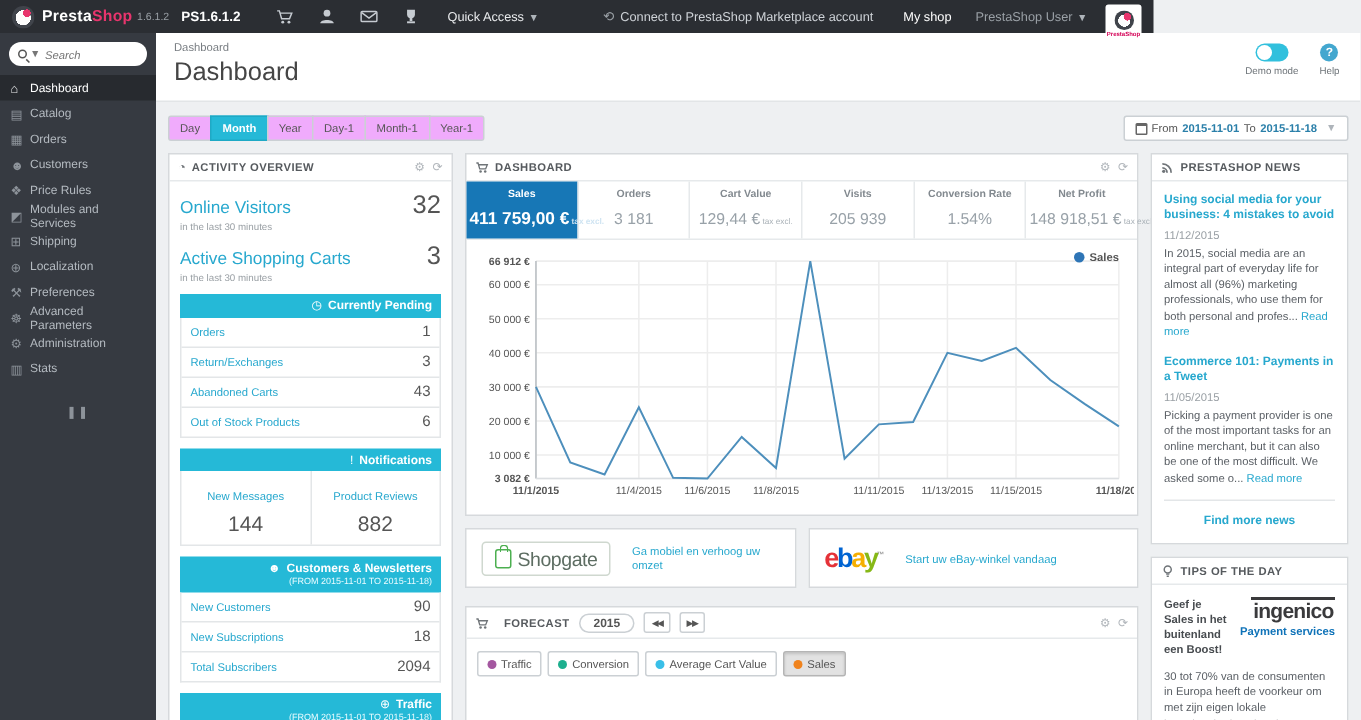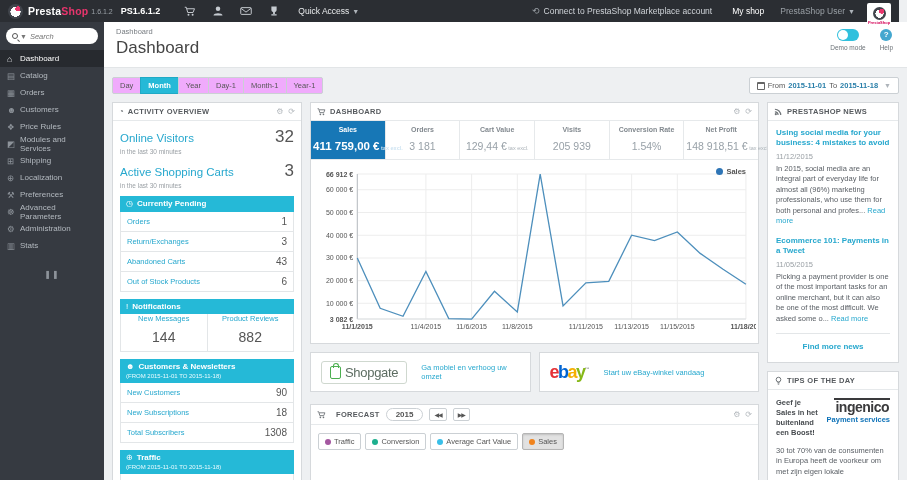--- a/index.html
+++ b/index.html
@@ -1,19 +1,19 @@
 <!DOCTYPE html>
 <html><head>
 <meta charset="utf-8">
 <style>
   * { box-sizing: border-box; margin: 0; padding: 0; }
   html,body { width:907px; height:480px; overflow:hidden; font-family:"Liberation Sans",sans-serif; background:#eef0f2; }
 
   
-  .topbar{position:absolute;top:0;left:0;width:899px;height:22px;background:#2b2e33;display:flex;align-items:center;padding:0 8px;color:#fff;z-index:20;text-align:center;}
+  .topbar{position:absolute;top:0;left:0;width:769px;height:22px;background:#2b2e33;display:flex;align-items:center;padding:0 8px;color:#fff;z-index:20;text-align:center;}
   .logo-circle{width:15px;height:15px;border-radius:50%;background:radial-gradient(circle at 66% 32%, #e8356d 0 2.5px, rgba(0,0,0,0) 2.6px),radial-gradient(circle at 50% 52%, #fdfdfd 0 5px, #40444b 5.1px);margin-right:5px;flex:0 0 auto;}
   .brand{font-size:10.5px;font-weight:bold;letter-spacing:.2px;}
   .brand .shop{color:#e8356d;}
   .brand-ver{font-size:7px;color:#9aa0a6;margin:0 8px 0 3px;}
   .ps-ver{font-size:9px;font-weight:bold;margin-right:16px;}
   .tb-ico{width:12px;height:12px;margin:0 8px;flex:0 0 auto;}
   .tb-ico svg{width:12px;height:12px;display:block;}
   .qa{font-size:8.5px;color:#e8eaec;margin-left:10px;}
   .caret{font-size:7px;margin-left:3px;color:#aeb4ba;}
   .tb-spacer{flex:1;}
@@ -74,30 +74,30 @@
   .p-ico svg{width:9px;height:9px;}
   .p-tools{margin-left:auto;color:#b3b8bd;font-size:8px;display:flex;gap:5px;}
   .p-tools span{cursor:pointer;}
 
   
   .act-body{padding:6px 7px;}
   .big-link-row{display:flex;align-items:baseline;justify-content:space-between;}
   .big-link{font-size:11.5px;color:#27a8ce;cursor:pointer;}
   .big-val{font-size:17px;color:#555;}
   .sub{font-size:6.5px;color:#9aa0a5;margin:1px 0 6px;}
-  .sect-head{background:#25b9d7;color:#fff;font-size:8px;font-weight:bold;padding:3px 6px;margin-top:7px;line-height:1.2;}
+  .sect-head{background:#25b9d7;color:#fff;font-size:8px;font-weight:bold;padding:3px 6px;margin-top:7px;line-height:1.2;text-align:right;}
   .sect-head .s-ico{margin-right:4px;font-weight:normal;}
   .sect-sub{font-size:6px;font-weight:normal;color:#eafcff;margin-top:1px;}
   .mini-table{border:1px solid #e3e6e8;border-top:none;}
   .trow{display:flex;justify-content:space-between;align-items:center;padding:4px 6px;border-top:1px solid #e3e6e8;}
   .trow:first-child{border-top:none;}
   .tlabel{font-size:7.5px;color:#27a8ce;cursor:pointer;}
   .tvalue{font-size:10px;color:#555;}
   .notif-table{display:flex;border:1px solid #e3e6e8;border-top:none;}
-  .ncell{flex:1;text-align:center;padding:0 2px 6px;}
+  .ncell{flex:1;text-align:center;padding:12px 2px 6px;}
   .ncell + .ncell{border-left:1px solid #e3e6e8;}
   .nlabel{font-size:7.5px;color:#27a8ce;cursor:pointer;}
   .nvalue{font-size:14px;color:#555;margin-top:6px;}
   .ga-row{display:flex;align-items:center;gap:4px;padding:5px 6px;border:1px solid #e3e6e8;border-top:none;}
 
   
   .metrics-row{display:flex;border-bottom:1px solid #e6e9eb;}
   .metric{flex:1;text-align:center;padding:5px 2px 7px;border-left:1px solid #e6e9eb;cursor:pointer;min-width:0;}
   .metric:first-child{border-left:none;}
   .m-label{font-size:7px;font-weight:bold;color:#82898f;white-space:nowrap;}
@@ -358,21 +358,21 @@
                 <div class="trow">
                   <span class="tlabel">New Customers</span>
                   <span class="tvalue">90</span>
                 </div>
                 <div class="trow">
                   <span class="tlabel">New Subscriptions</span>
                   <span class="tvalue">18</span>
                 </div>
                 <div class="trow">
                   <span class="tlabel">Total Subscribers</span>
-                  <span class="tvalue">1308</span>
+                  <span class="tvalue">2094</span>
                 </div>
               </div>
 
             <div class="sect-head"><span class="s-ico">⊕</span><span>Traffic</span><div class="sect-sub">(FROM 2015-11-01 TO 2015-11-18)</div></div>
             <div class="ga-row"></div>
           </div>
         </div>
       </div>
 
       <div class="col-center">

